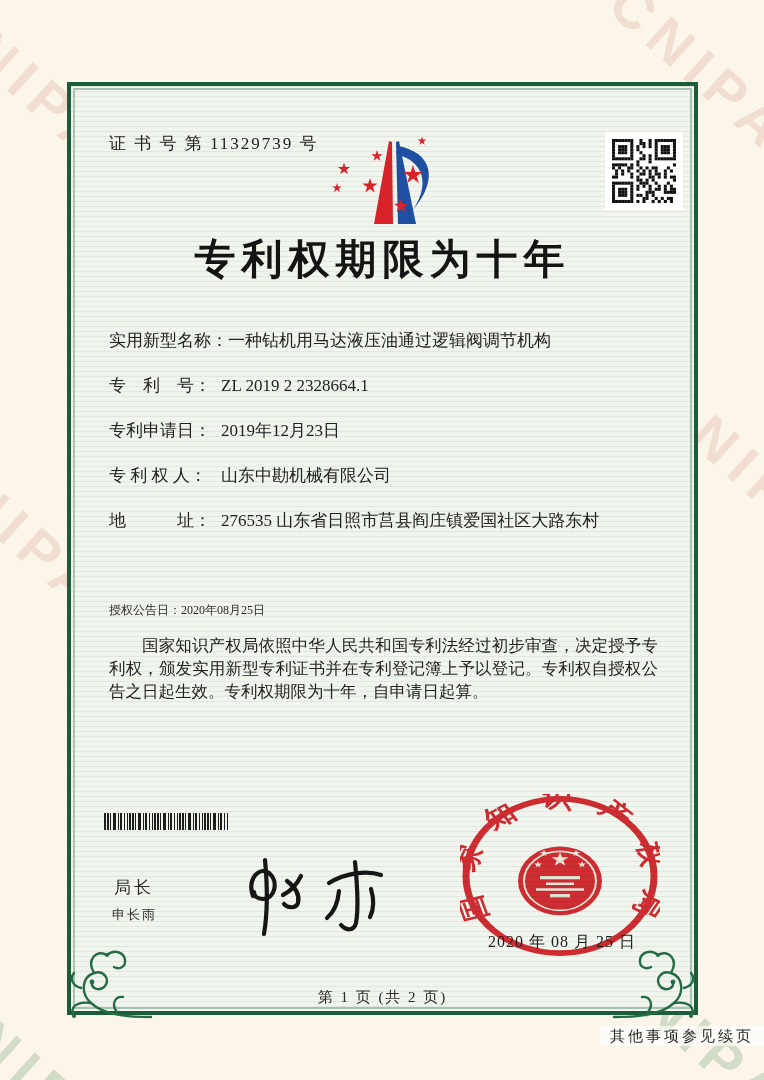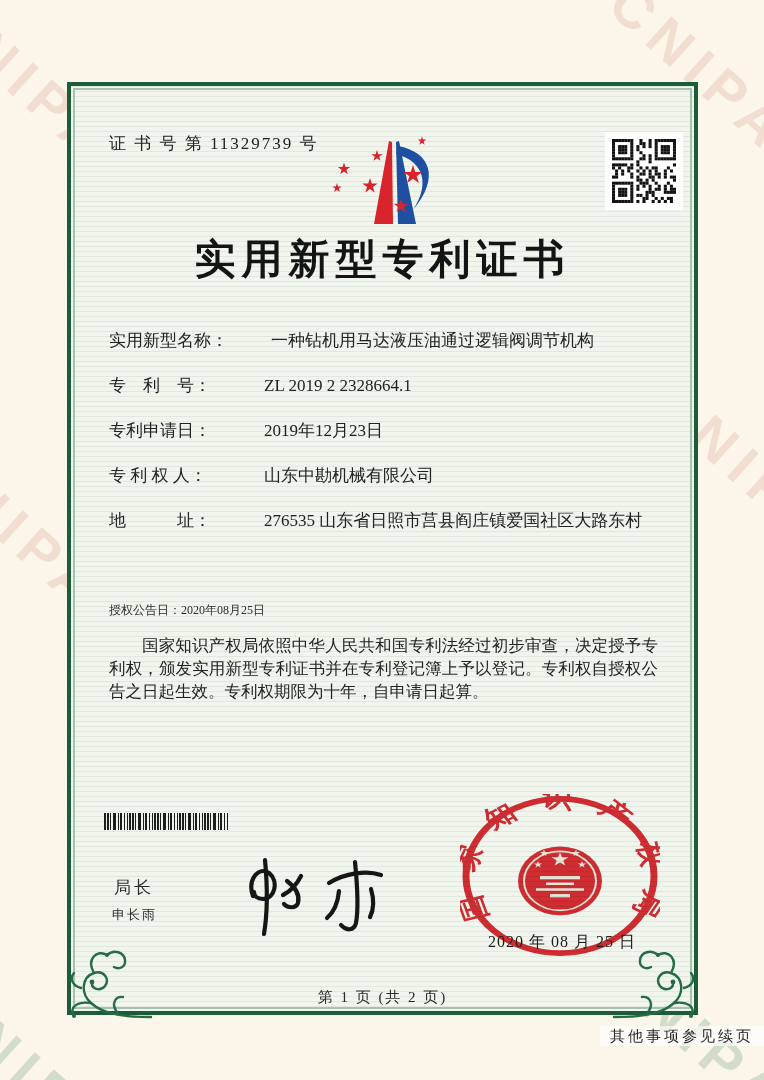--- a/index.html
+++ b/index.html
@@ -39,21 +39,21 @@
     display:flex;align-items:center;justify-content:center;
   }
   .title{
     position:absolute;left:0;top:146px;width:100%;text-align:center;
     font-size:41px;font-weight:bold;letter-spacing:6px;color:#141414;
   }
   
   .fields{position:absolute;left:38px;top:244px;right:34px;font-size:17px;}
   .f-row{margin-bottom:23px;line-height:22px;white-space:nowrap;}
   .f-label{display:inline-block;min-width:112px;color:#222;}
-  .f-value{color:#222;margin-left:43px;}
+  .f-value{color:#222;}
   .grant-row{position:absolute;left:38px;top:513px;right:34px;font-size:12px;line-height:22px;white-space:nowrap;}
   .grant-no-group{position:absolute;left:276px;top:0;}
   
   .law-text{
     position:absolute;left:38px;right:36px;top:548px;
     font-size:16.5px;line-height:23.2px;text-align:justify;color:#222;
   }
   .law-text p{margin:0;text-indent:2em;}
   
   .barcode{position:absolute;left:33px;top:727px;height:17px;display:flex;align-items:stretch;}
@@ -327,21 +327,21 @@
         <rect x="19" y="19" width="1" height="1" fill="#111"></rect>
         <rect x="8" y="20" width="1" height="1" fill="#111"></rect>
         <rect x="10" y="20" width="1" height="1" fill="#111"></rect>
         <rect x="13" y="20" width="1" height="1" fill="#111"></rect>
         <rect x="15" y="20" width="1" height="1" fill="#111"></rect>
         <rect x="17" y="20" width="1" height="1" fill="#111"></rect>
         <rect x="19" y="20" width="1" height="1" fill="#111"></rect>
       </svg>
   </div>
 
-  <div class="title">实用新型专利证书</div>
+  <div class="title">专利权期限为十年</div>
 
   <div class="fields">
     <div class="f-row">
       <span class="f-label">实用新型名称：</span><span class="f-value">一种钻机用马达液压油通过逻辑阀调节机构</span>
     </div>
     <div class="f-row">
       <span class="f-label">专　利　号：</span><span class="f-value">ZL 2019 2 2328664.1</span>
     </div>
     <div class="f-row">
       <span class="f-label">专利申请日：</span><span class="f-value">2019年12月23日</span>

